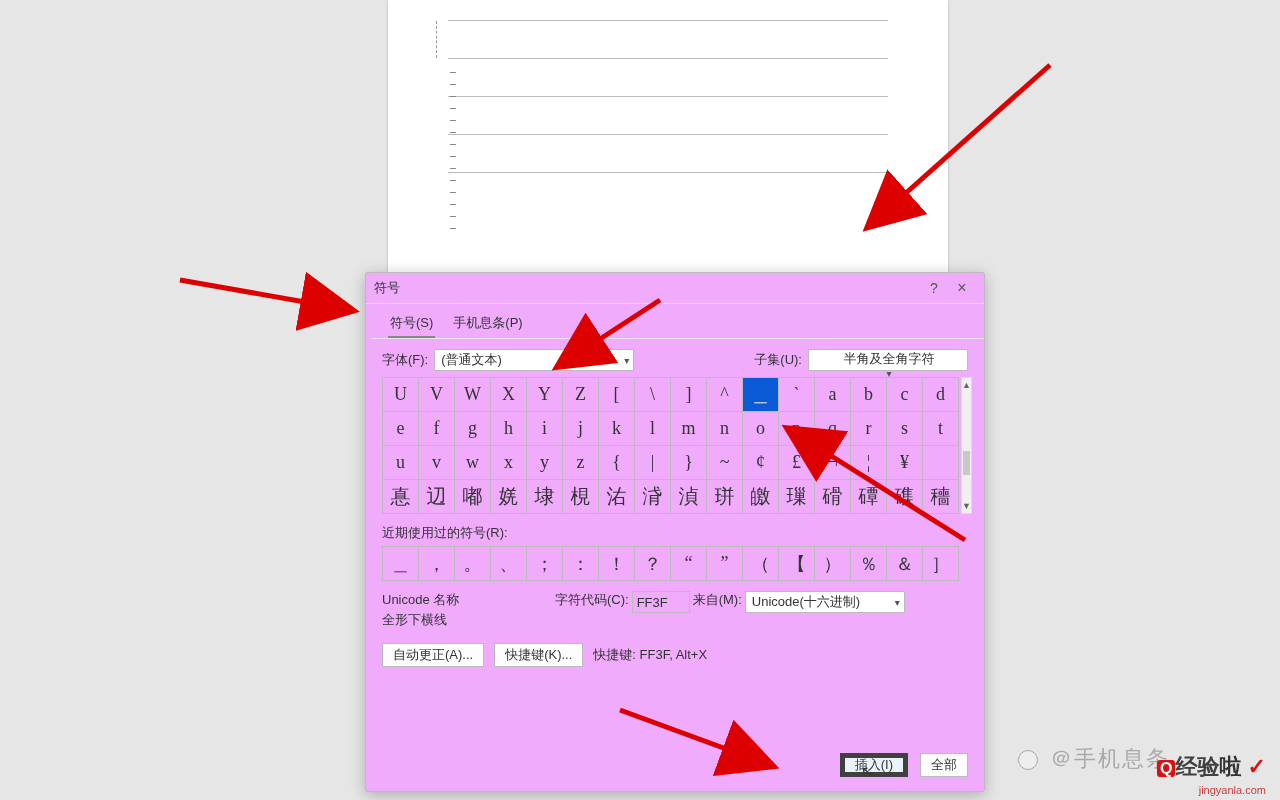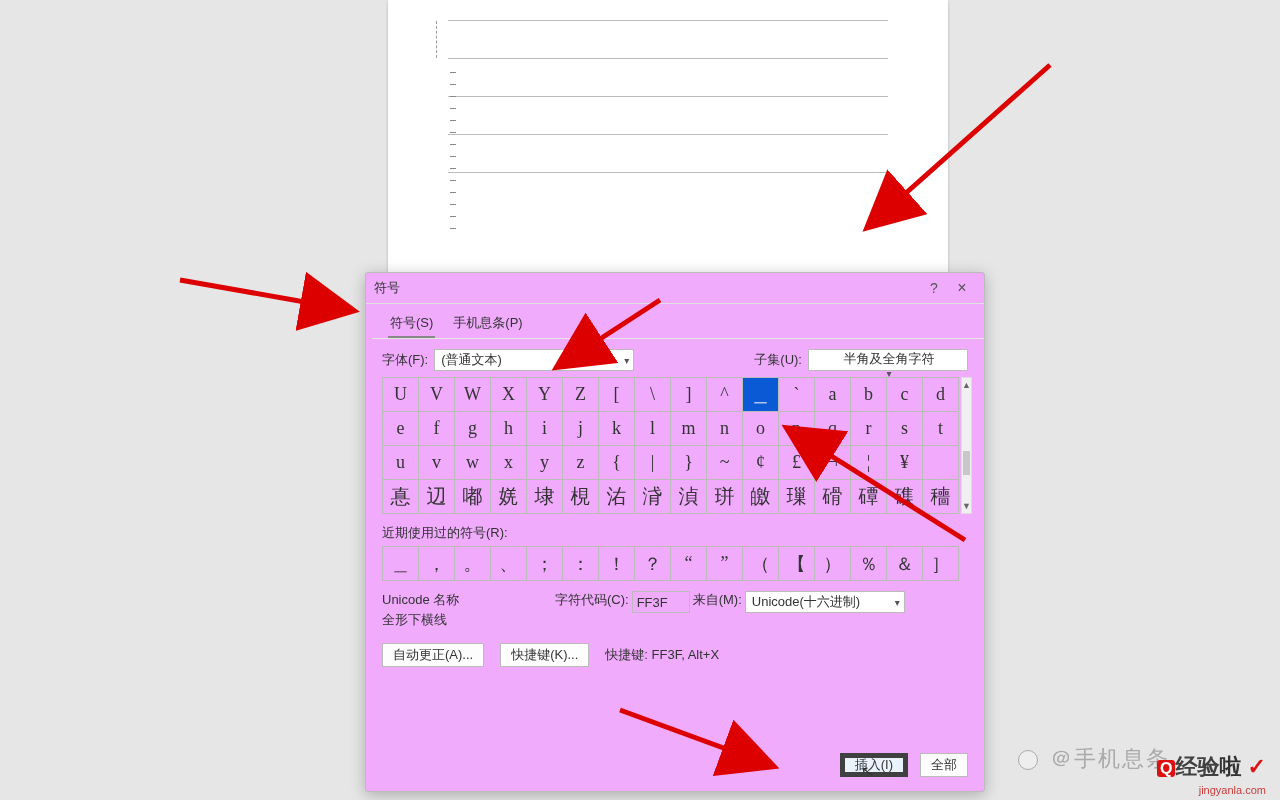--- a/index.html
+++ b/index.html
@@ -176,21 +176,21 @@
     font-size: 13px;
     display: inline-flex; align-items: center;
     cursor: pointer;
   }
   .btn.primary {
     border: 5px solid #404040;
     background: #eaf2fb;
   }
 
   .bottom-row {
-    display: flex; gap: 16px; align-items: center;
+    display: flex; gap: 10px; align-items: center;
     margin-top: 14px;
   }
   .bottom-row .shortcut-text { font-size: 13px; }
 
   .footer {
     position: absolute;
     right: 16px;
     bottom: 14px;
     display: flex; gap: 12px; align-items: center;
   }

